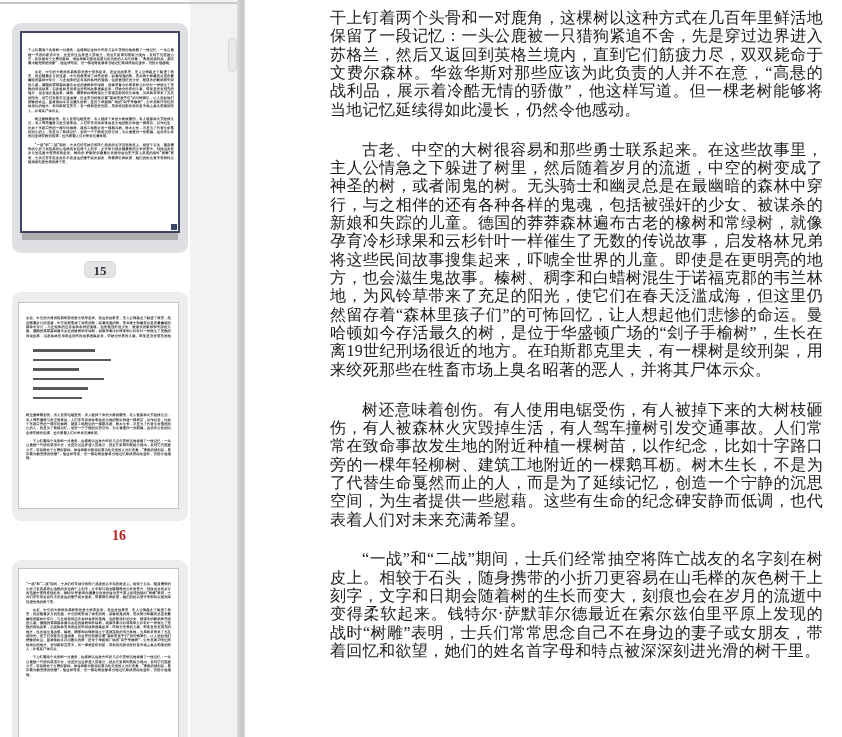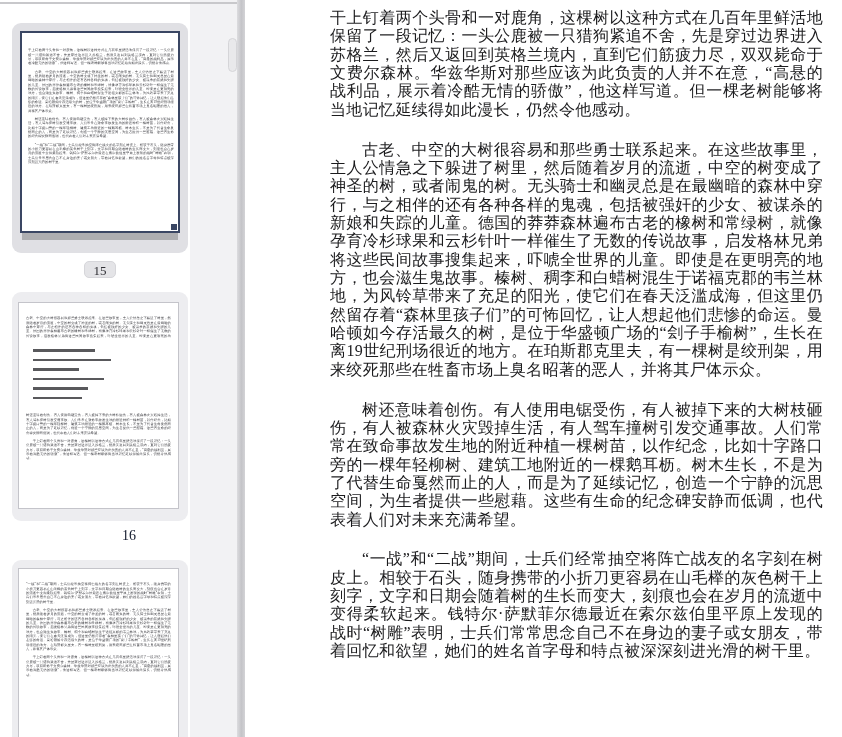--- a/index.html
+++ b/index.html
@@ -3,21 +3,21 @@
 <meta charset="utf-8">
 <style>
   html,body{margin:0;padding:0;}
   body{
     width:842px;height:737px;overflow:hidden;background:#ffffff;
     font-family:"Liberation Serif","DejaVu Serif",serif;
   }
   #app{position:relative;width:842px;height:737px;overflow:hidden;}
 
   
-  #sidebar{position:absolute;left:0;top:0;width:190px;height:519px;background:#ffffff;}
+  #sidebar{position:absolute;left:0;top:0;width:190px;height:519px;background:#ffffff;font-weight:bold;}
   #gutter{position:absolute;left:190px;top:0;width:47px;height:737px;background:#f2f2f4;}
   #topline{position:absolute;left:0;top:2px;width:245px;height:2px;background:#c8c8cb;}
   #divider{position:absolute;left:237px;top:0;width:8px;height:737px;
     background:linear-gradient(to right,#dcdcdf,#c4c4c8 55%,#d3d3d6);}
   #scrollthumb{position:absolute;left:38px;top:38px;width:9px;height:34px;
     background:#e9e9eb;border:1px solid #d5d5d8;border-radius:5px;box-sizing:border-box;}
 
   .thumbwrap{position:absolute;left:12px;width:176px;border-radius:9px;background:#ededf0;}
   .thumbwrap.selected{background:#e0e0e4;}
   #wrap1{top:23px;height:230px;}
@@ -27,22 +27,22 @@
   .page{position:absolute;background:#ffffff;box-sizing:content-box;}
   #page1{left:8px;top:8px;width:156px;height:198px;border:2px solid #3a4663;
     box-shadow:0 9px 0 -2px #aeaeb1;}
   #page2{left:6px;top:10px;width:159px;height:205px;border:1px solid #c4c4ca;}
   #page3{left:6px;top:8px;width:159px;height:169px;border:1px solid #c4c4ca;border-bottom:none;}
   .corner{position:absolute;right:1px;bottom:1px;width:6px;height:6px;background:#3a4663;}
 
   .badge{position:absolute;left:84px;top:261px;width:32px;height:17px;line-height:17px;
     text-align:center;background:#e4e4e7;border:1px solid #d6d6da;border-radius:5px;
     font-size:13px;color:#2f2f34;box-sizing:border-box;}
-  .pglabel{position:absolute;left:18px;top:528px;width:190px;text-align:center;
-    font-size:14px;color:#0f172a;padding-left:16px;}
+  .pglabel{position:absolute;left:8px;top:528px;width:190px;text-align:center;
+    font-size:14px;color:#b91c1c;padding-left:16px;}
 
   
   .tt{position:absolute;overflow:hidden;color:#3b3b40;}
   .tt-inner{width:300%;transform:scale(0.3333);transform-origin:0 0;
     font-size:10px;line-height:13px;letter-spacing:0.2px;text-align:justify;}
   .tt-inner p{margin:0;}
   .tt-inner p + p{margin-top:12px;}
   .tt-inner p.ind{text-indent:2em;}
   #tt1{left:6px;top:15px;width:146px;height:180px;}
   #tt2a{left:7px;top:13px;width:145px;height:22px;}

